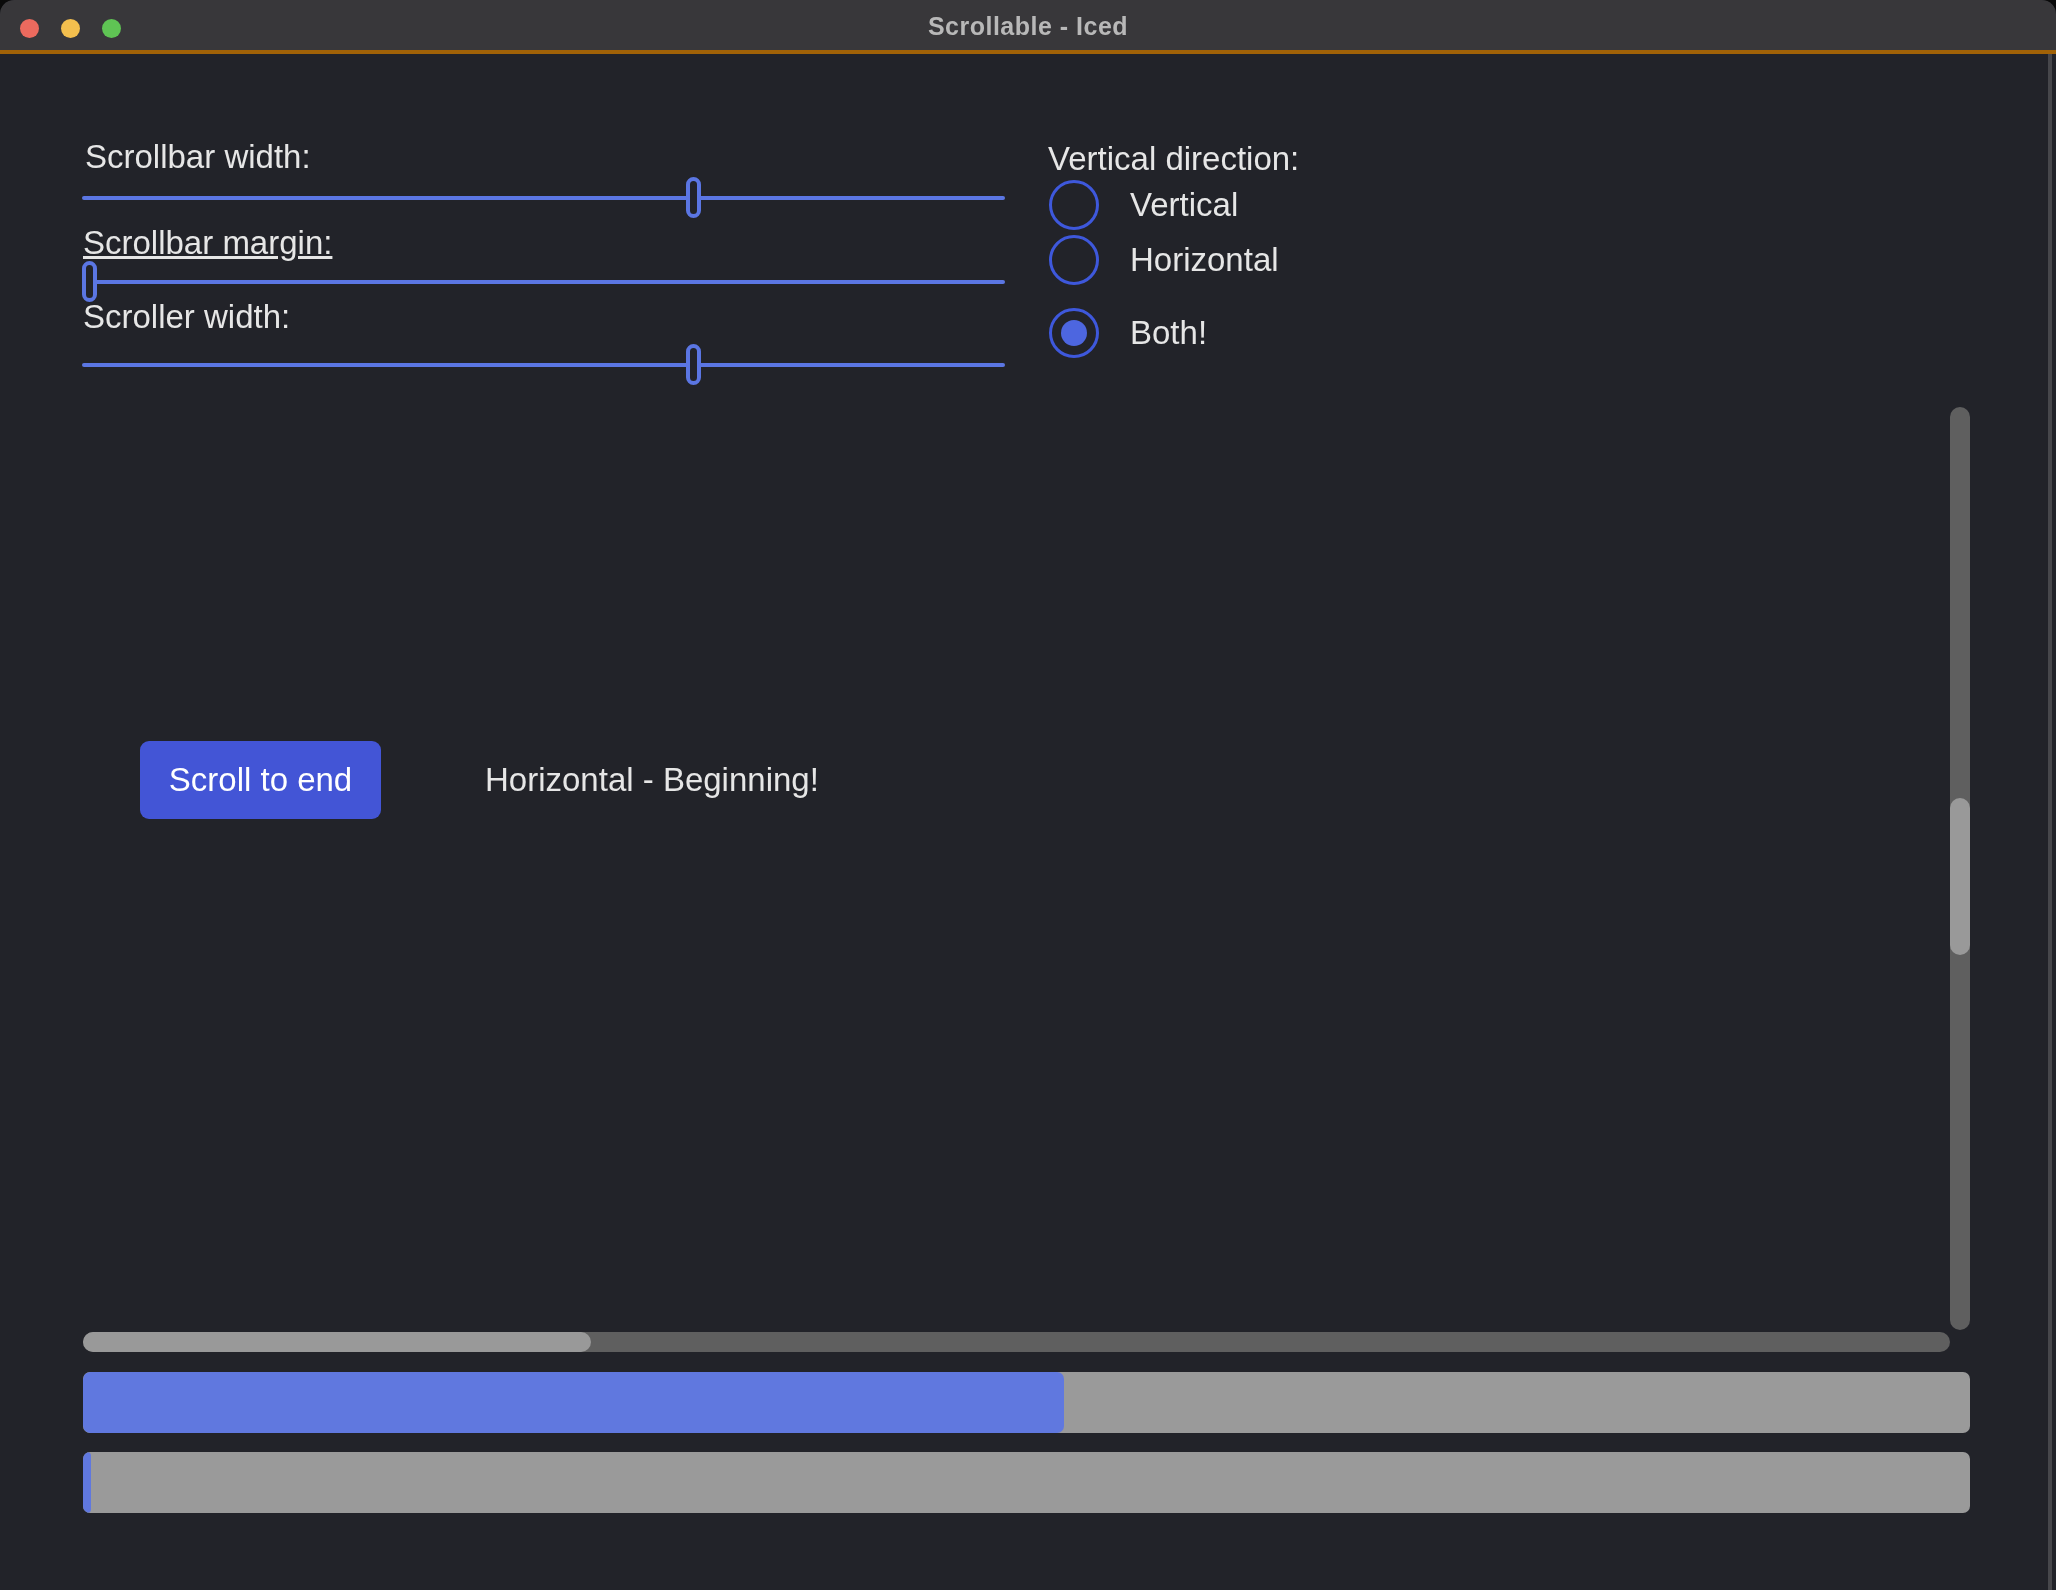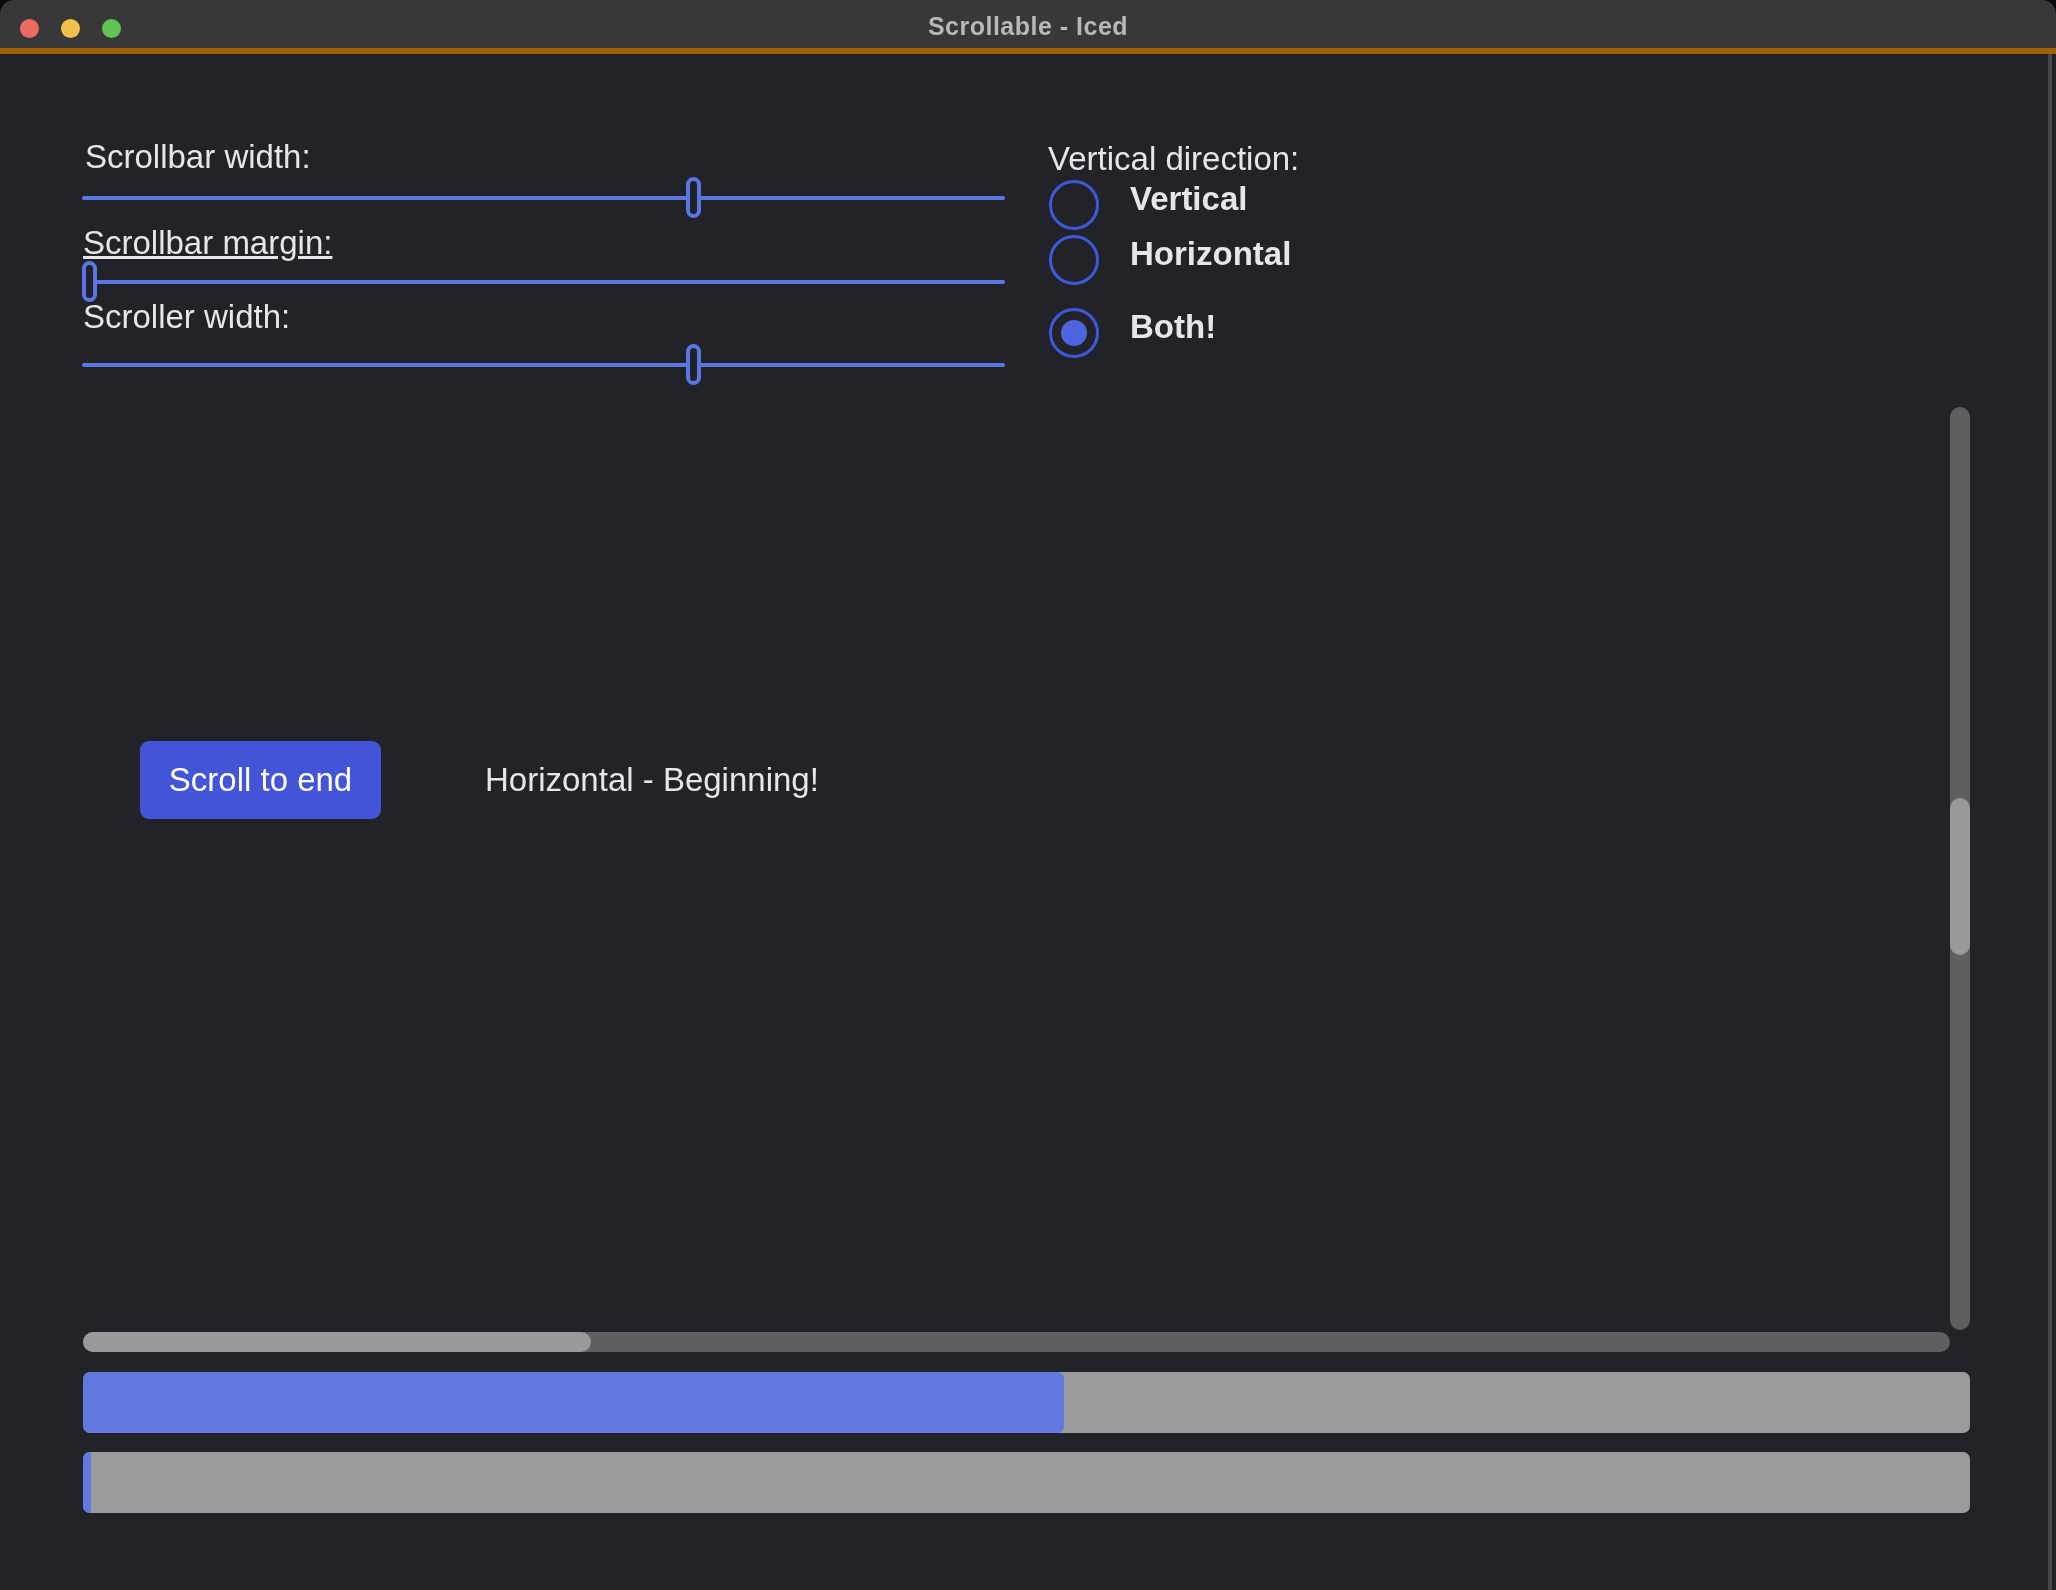--- a/index.html
+++ b/index.html
@@ -4,21 +4,21 @@
 <style>
   * { margin:0; padding:0; box-sizing:border-box; }
   html,body { width:2056px; height:1590px; background:#0a0a0a; overflow:hidden;
               font-family:"Liberation Sans", sans-serif; }
 
   .window { position:absolute; left:0; top:0; width:2056px; height:1590px;
             background:var(--bg,#222329); border-radius:14px 14px 0 0; overflow:hidden; }
 
   
   .titlebar { position:absolute; left:0; top:0; width:100%; height:54px;
-              background:var(--titlebar,#38373A); border-bottom:6px solid #a16207;
+              background:var(--titlebar,#38373A); border-bottom:4px solid #a16207;
               border-radius:14px 14px 0 0; }
   .title { position:absolute; left:0; top:0; width:100%; height:54px;
            line-height:52px; text-align:center; font-weight:bold; font-size:25px;
            color:var(--titletext,#B8B8B8); letter-spacing:0.5px; }
   .tl { position:absolute; top:19px; width:19px; height:19px; border-radius:50%; }
   .tl.red    { left:20px;  background:var(--red,#EC6A5E); }
   .tl.yellow { left:61px;  background:var(--yellow,#F3BF4E); }
   .tl.green  { left:102px; background:var(--green,#5FC454); }
 
   
@@ -28,21 +28,21 @@
   .slider { position:absolute; left:82px; width:923px; height:42px; }
   .slider .rail { position:absolute; left:0; top:19px; width:100%; height:4px;
                   background:var(--primary,#5B76E3); border-radius:2px; }
   .slider .handle { position:absolute; top:0; width:15px; height:41px;
                     border:4px solid var(--primary,#5B76E3); border-radius:9px;
                     background:var(--bg,#222329);
                     left:calc(var(--frac,0) * (100% - 15px)); }
   .slider1 { top:177px; } .slider2 { top:261px; } .slider3 { top:344px; }
 
   
-  .radio-row { position:absolute; left:1049px; height:50px; display:flex; align-items:flex-start;font-weight:bold; }
+  .radio-row { position:absolute; left:1049px; height:50px; display:flex; align-items:center; }
   .radio-row .circle { width:50px; height:50px; border:3px solid #3E58DC; border-radius:50%;
                        display:flex; align-items:center; justify-content:center; flex:none; }
   .radio-row .dot { width:26px; height:26px; border-radius:50%;
                     background:#4D66E0; opacity:var(--dot,0); }
   .radio-row .rlabel { margin-left:31px; color:var(--text,#E6E6E6); font-size:33px; white-space:nowrap; }
   .radio0 { top:180px; } .radio1 { top:235px; } .radio2 { top:308px; }
 
   
   .scroll-btn { position:absolute; left:140px; top:741px; width:241px; height:78px;
                 background:var(--button,#4355D6); border:none; border-radius:9px;

